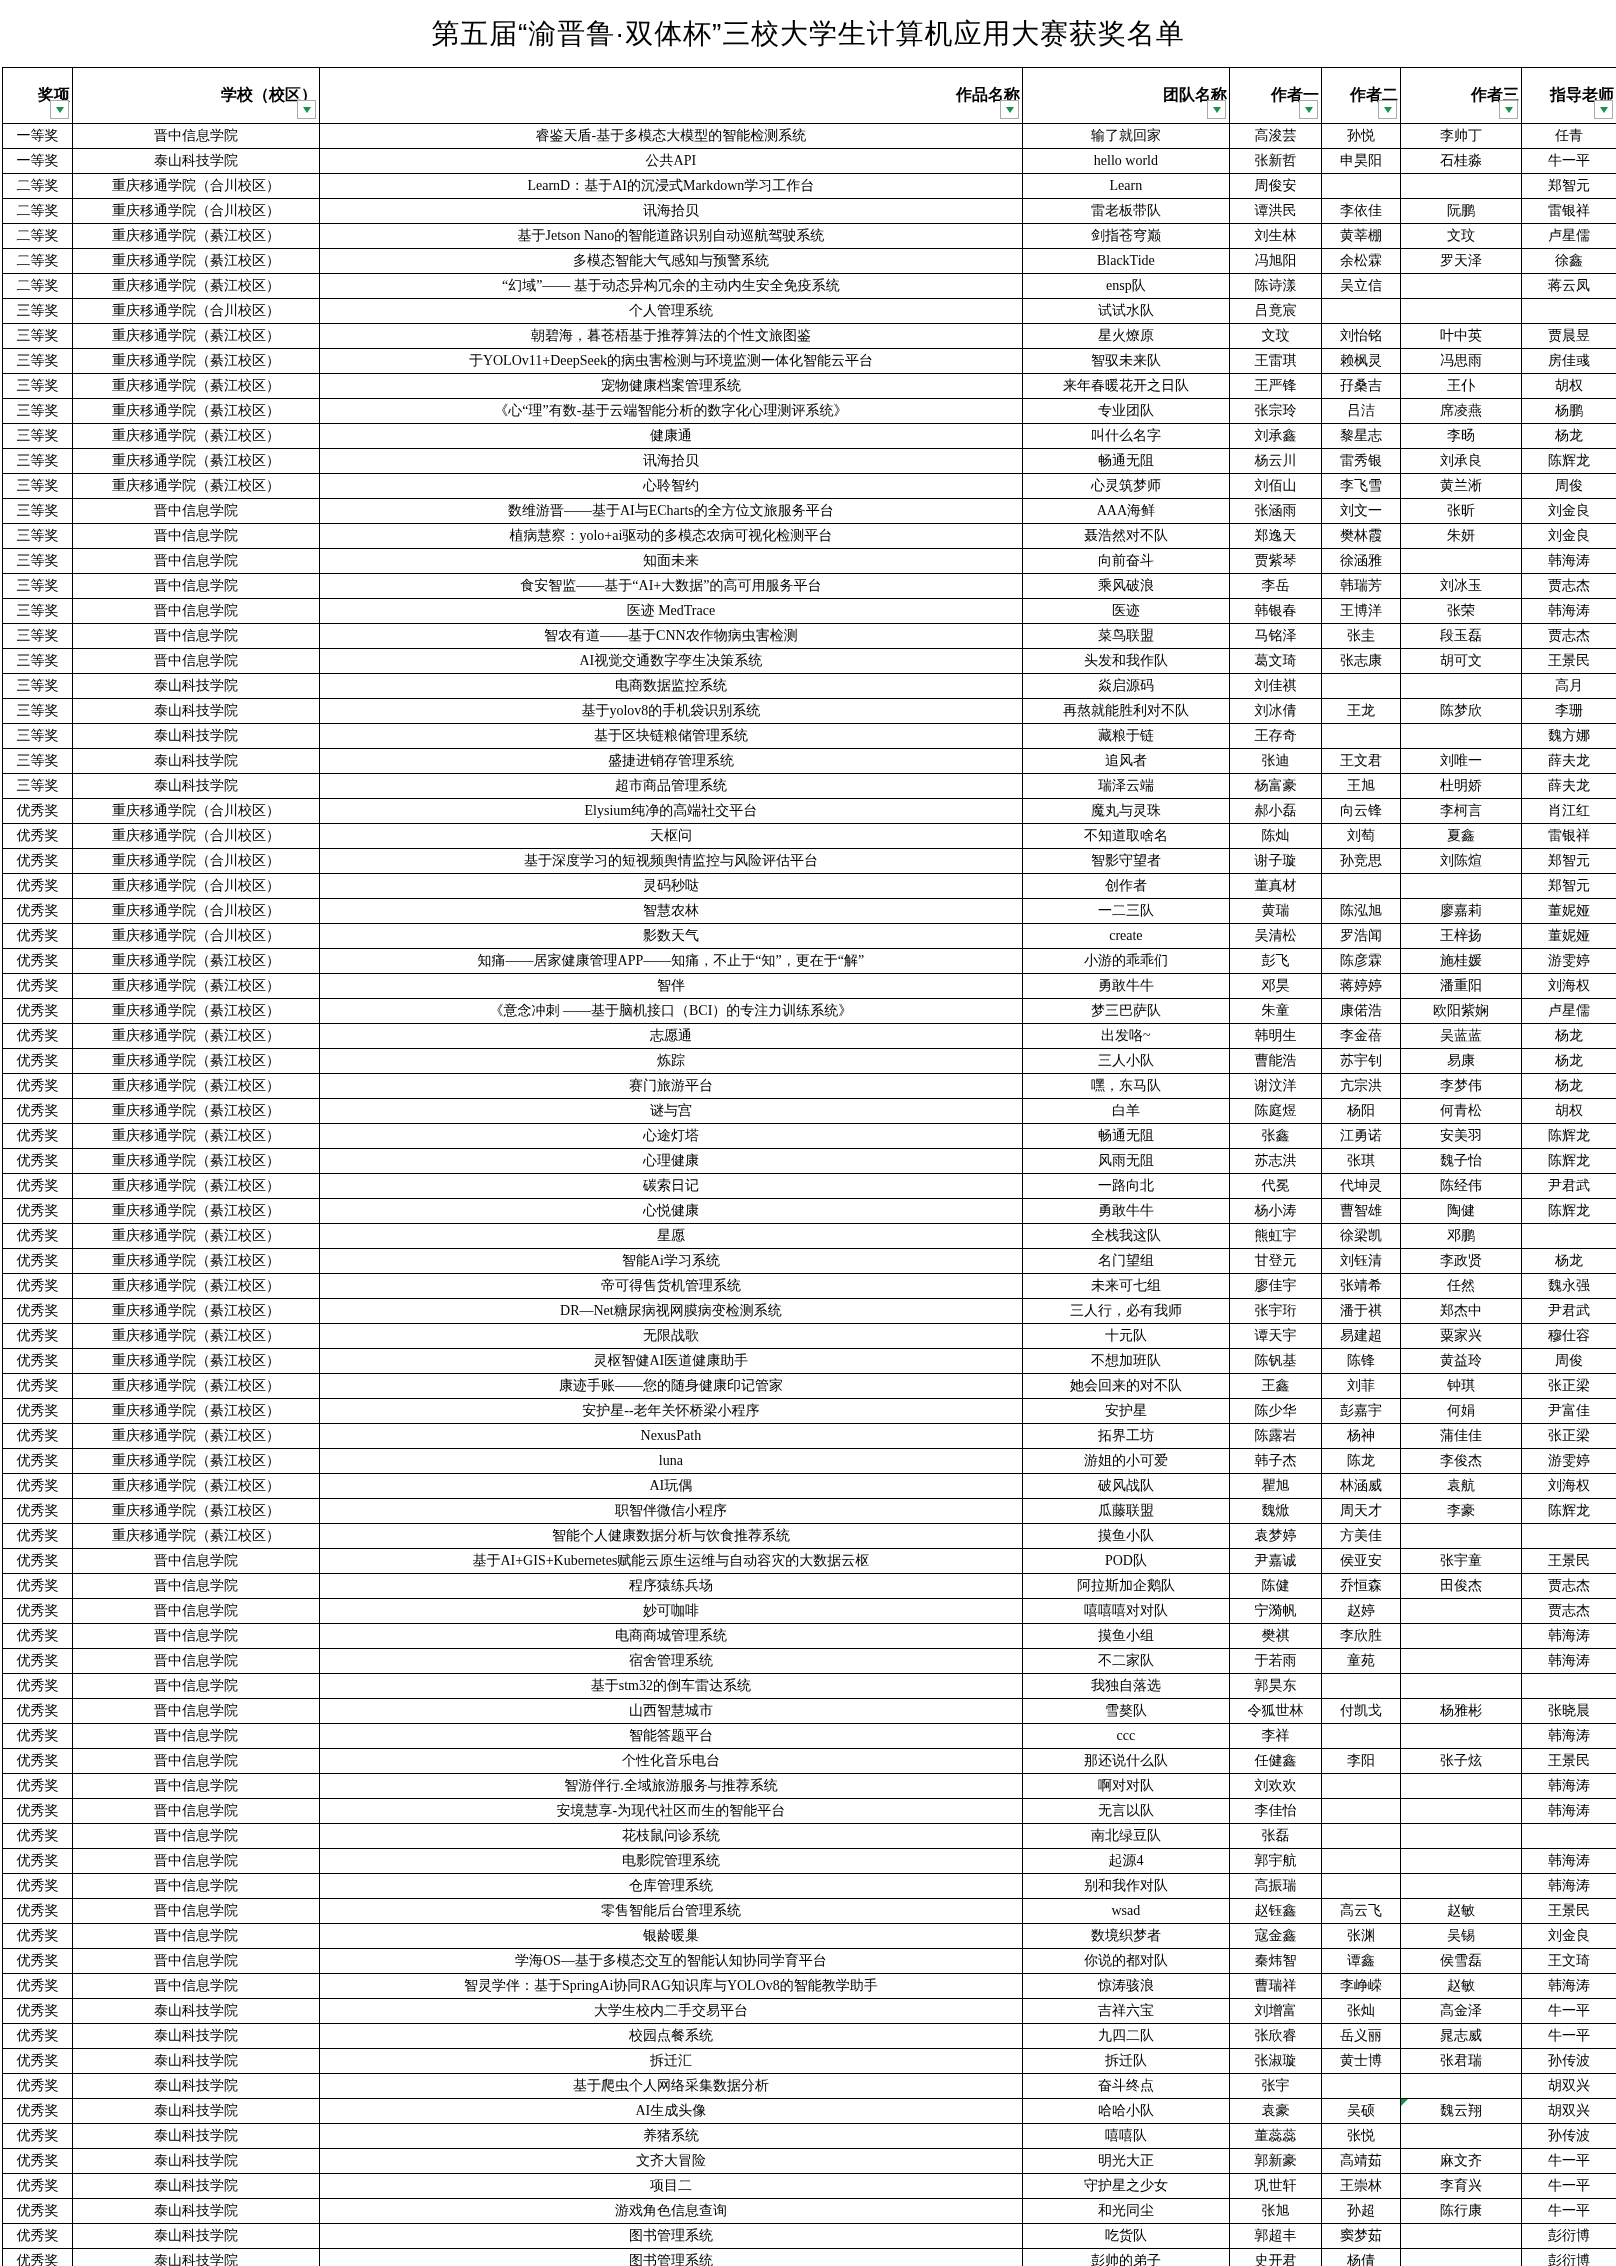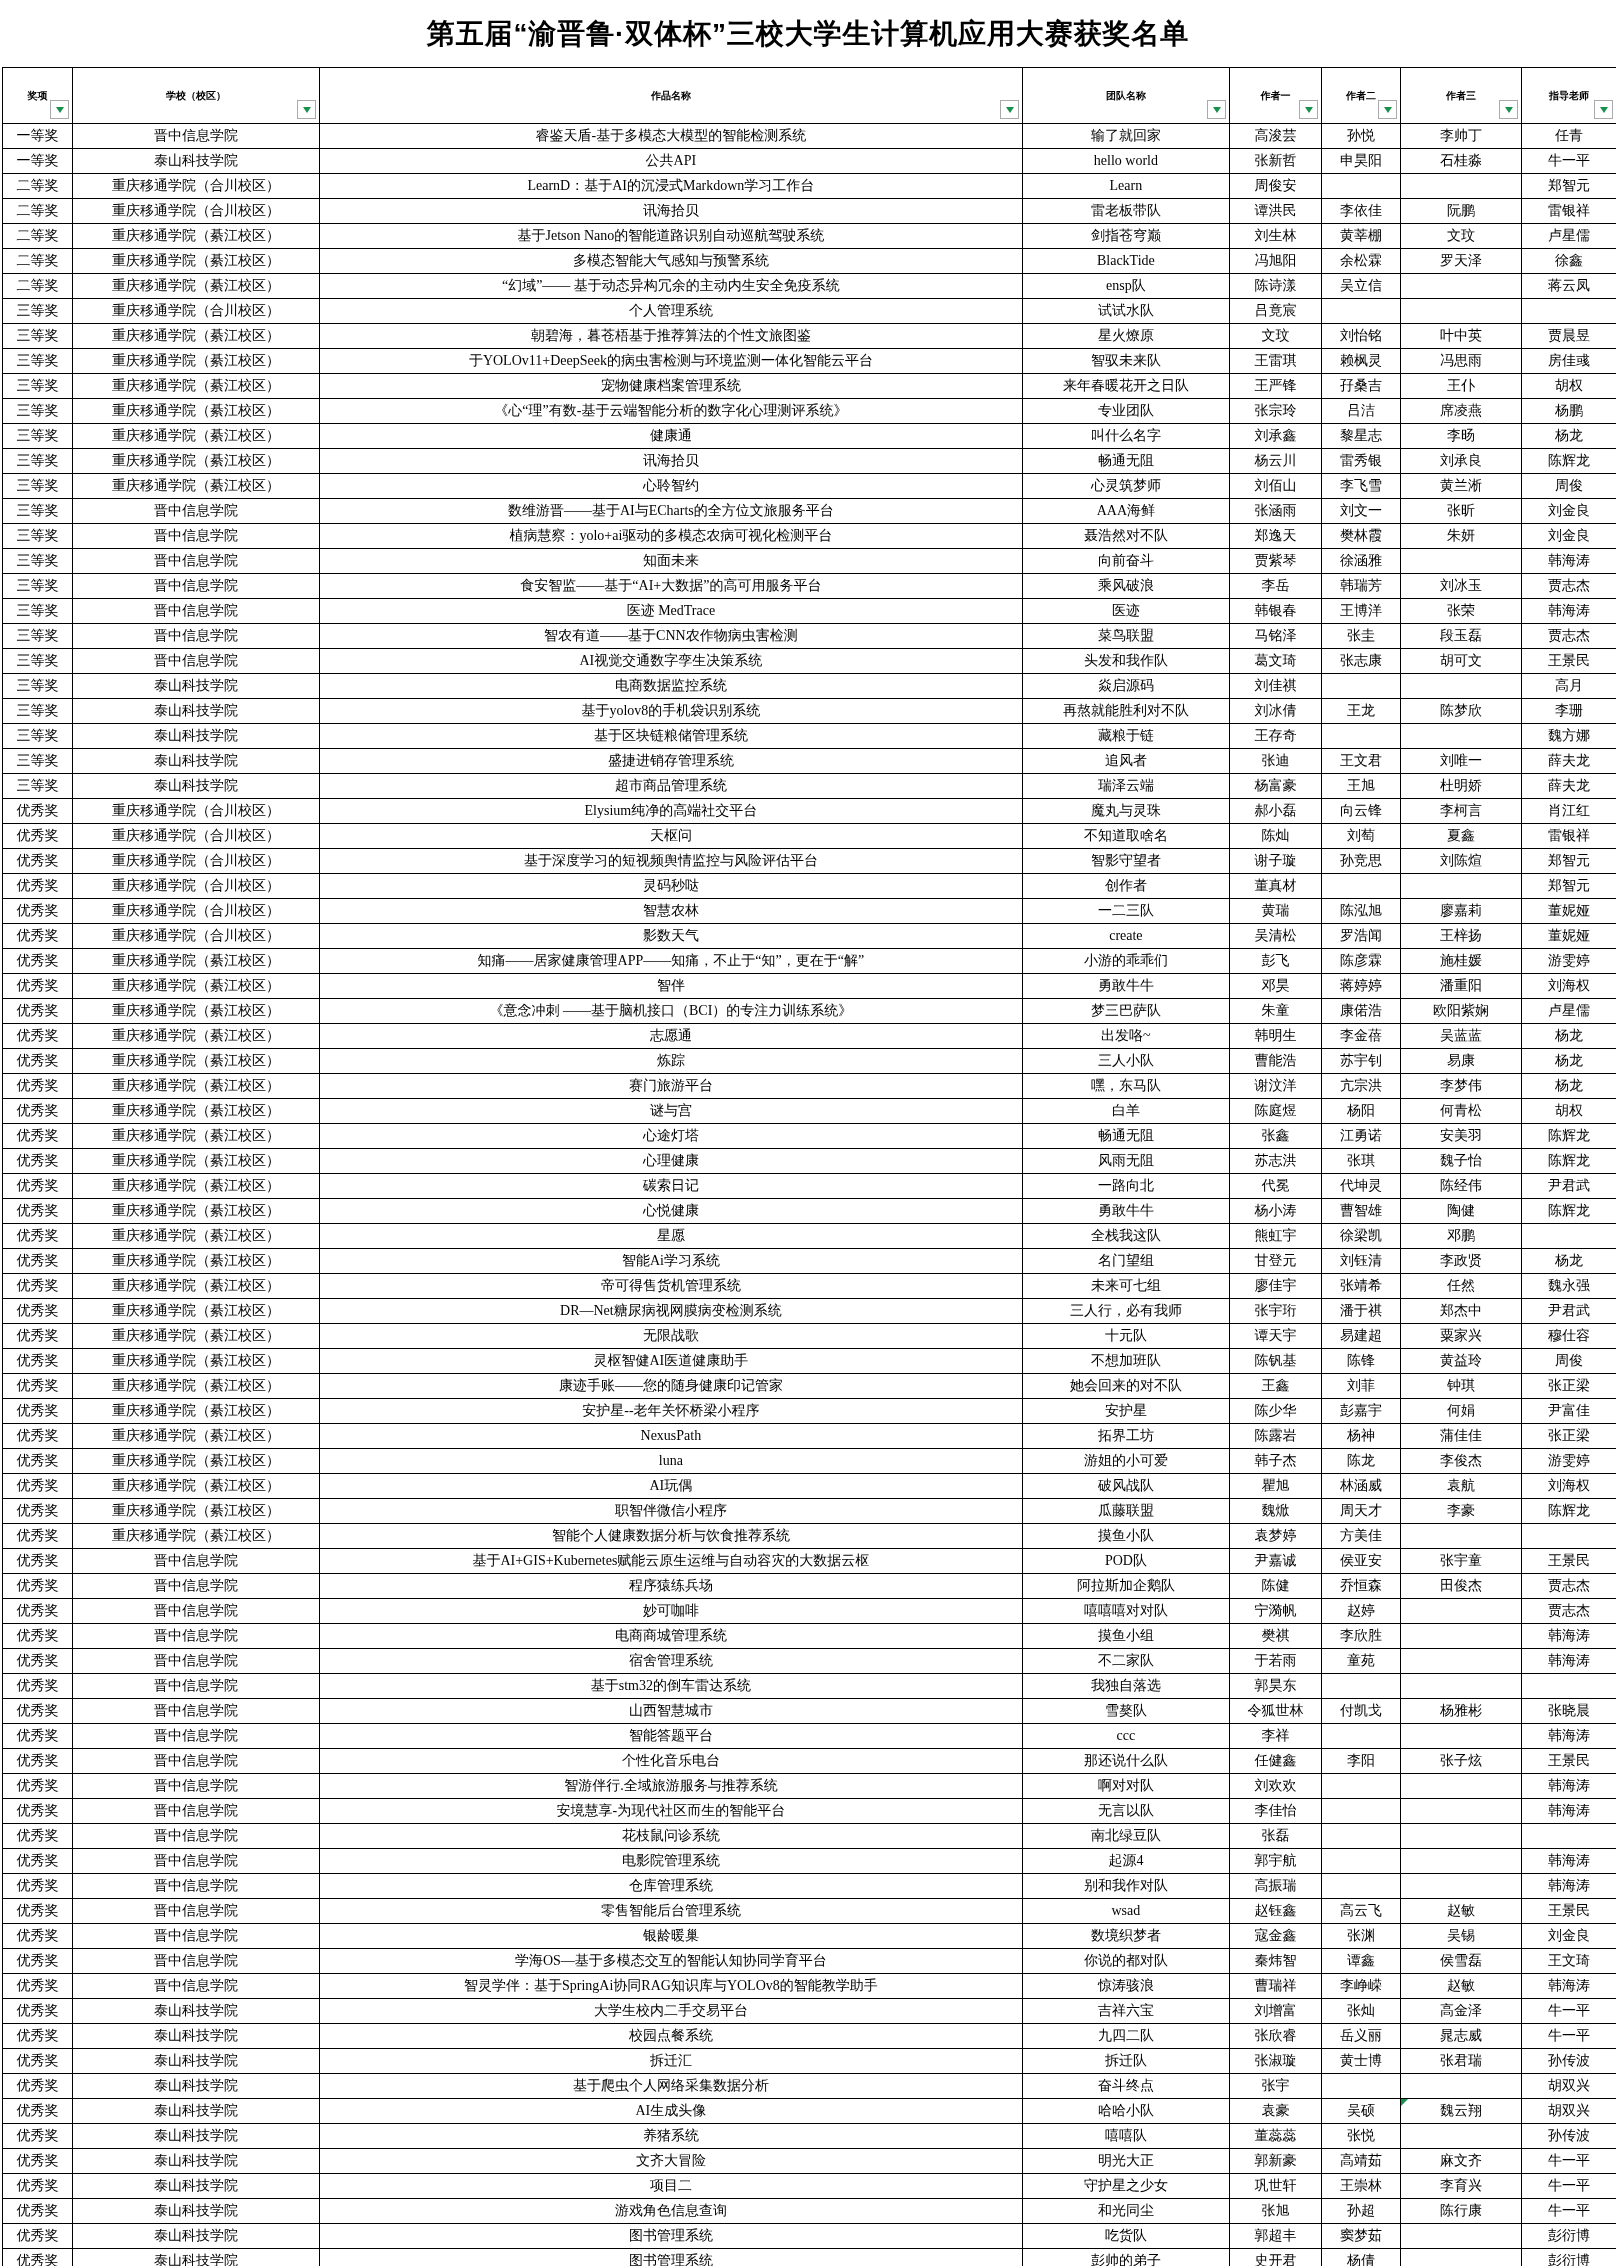--- a/index.html
+++ b/index.html
@@ -4,21 +4,21 @@
 <style>
   html,body{margin:0;padding:0;background:#fff;}
   body{
     width:1616px;height:2267px;overflow:hidden;
     font-family:"Liberation Serif","DejaVu Serif",serif;
     color:#000;
   }
   .title{
     height:67px;display:flex;align-items:center;justify-content:center;
     font-family:"Liberation Sans","DejaVu Sans",sans-serif;
-    font-weight:bold;font-size:28px;letter-spacing:0.9px;white-space:nowrap;
+    font-weight:normal;font-size:28px;letter-spacing:0.9px;white-space:nowrap;
   }
   table.award-table{
     border-collapse:collapse;table-layout:fixed;
     margin-left:1.9px;width:1614px;
     border:1.9px solid #000;
   }
   col.c0{width:70px}
   col.c1{width:247px}
   col.c2{width:703px}
   col.c3{width:207px}
@@ -26,22 +26,22 @@
   col.c5{width:79px}
   col.c6{width:121px}
   col.c7{width:95px}
   th,td{
     border:0.9px solid #000;
     padding:0 1.9px;margin:0;
     text-align:center;vertical-align:middle;
     overflow:hidden;white-space:nowrap;
   }
   thead th{
-    height:55px;font-size:10px;font-weight:bold;
-    position:relative;background:#fff;
+    height:55px;font-size:16px;font-weight:bold;
+    position:relative;background:#fff;text-align:right;
   }
   tbody td{
     height:24px;font-size:14px;font-weight:normal;
   }
   .filter-btn{
     position:absolute;right:2.8px;bottom:3.8px;
     width:19px;height:19px;box-sizing:border-box;
     background:#fff;border:0.9px solid #aaa;
     display:flex;align-items:center;justify-content:center;
     padding:0;cursor:pointer;

